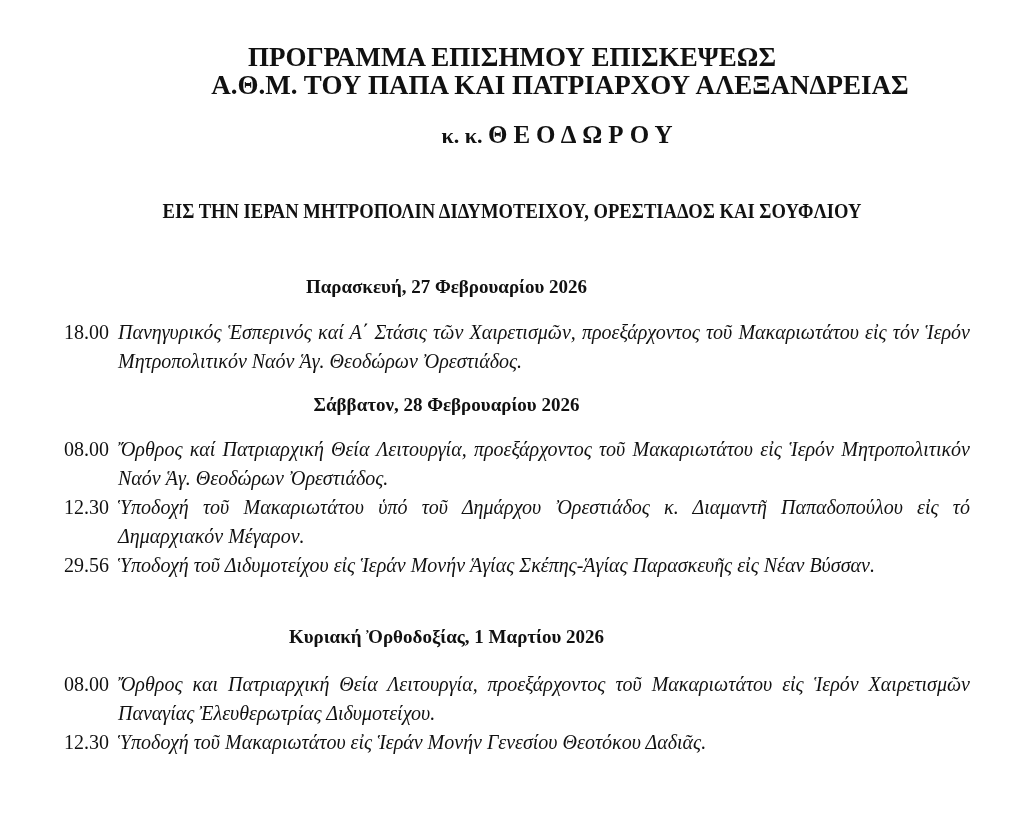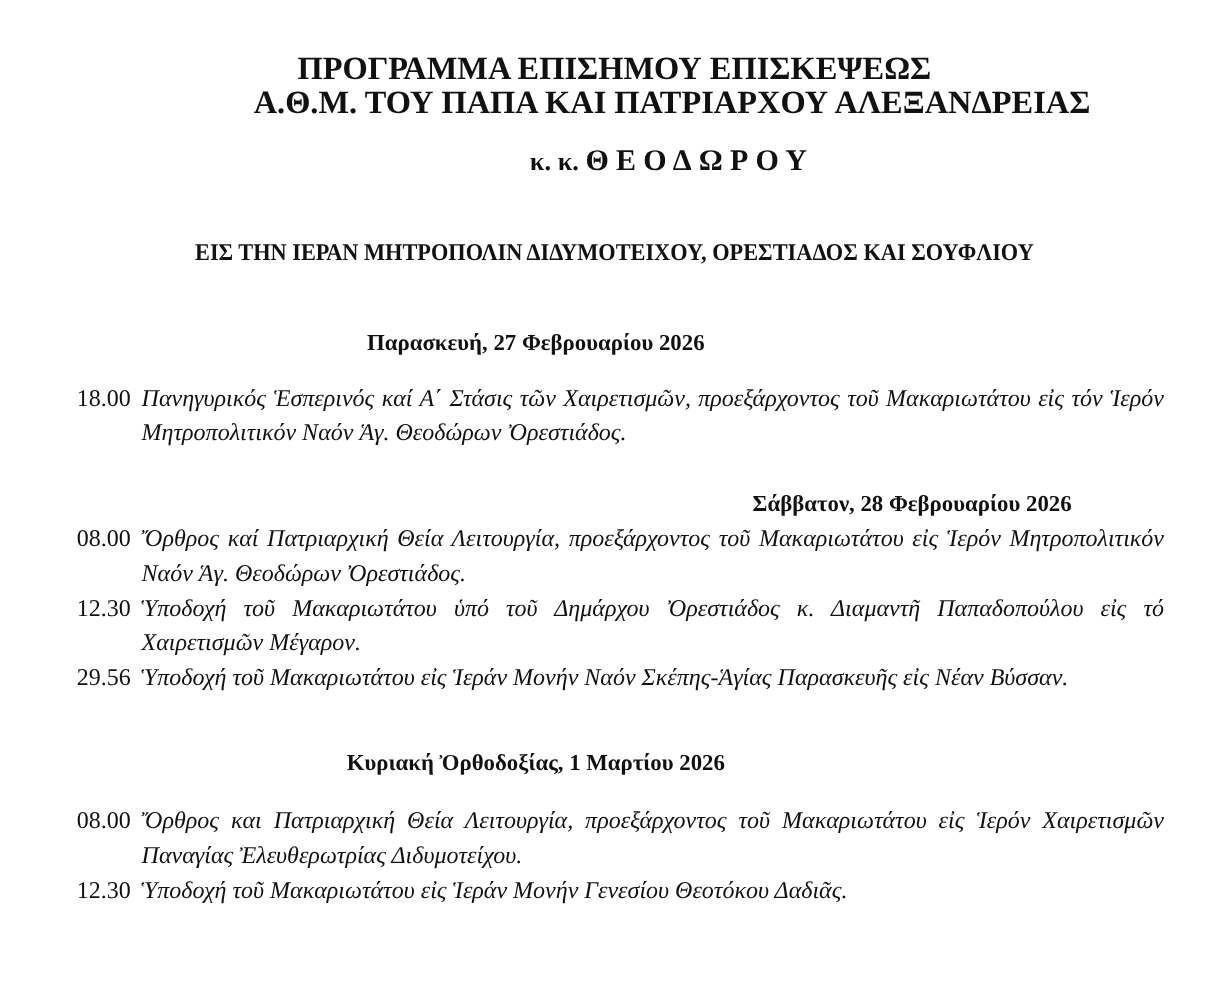--- a/index.html
+++ b/index.html
@@ -31,32 +31,32 @@
 <div class="title-line" id="t2">Α.Θ.Μ. ΤΟΥ ΠΑΠΑ ΚΑΙ ΠΑΤΡΙΑΡΧΟΥ ΑΛΕΞΑΝΔΡΕΙΑΣ</div>
 <div class="title-line" id="name"><span>κ. κ. </span><span class="spaced">ΘΕΟΔΩΡΟΥ</span></div>
 <div class="title-line" id="dest">ΕΙΣ ΤΗΝ ΙΕΡΑΝ ΜΗΤΡΟΠΟΛΙΝ ΔΙΔΥΜΟΤΕΙΧΟΥ, ΟΡΕΣΤΙΑΔΟΣ ΚΑΙ ΣΟΥΦΛΙΟΥ</div>
 
 <div class="day-header" style="top:276px;">Παρασκευή, 27 Φεβρουαρίου 2026</div>
 <div class="entry" style="top:318px;">
   <span class="time">18.00</span>
   <div class="text">Πανηγυρικός Ἑσπερινός καί Α΄ Στάσις τῶν Χαιρετισμῶν, προεξάρχοντος τοῦ Μακαριωτάτου εἰς τόν Ἱερόν Μητροπολιτικόν Ναόν Ἁγ. Θεοδώρων Ὀρεστιάδος.</div>
 </div>
 
-<div class="day-header" style="top:410px;text-align:right;">Σάββατον, 28 Φεβρουαρίου 2026</div>
+<div class="day-header" style="top:394px;">Σάββατον, 28 Φεβρουαρίου 2026</div>
 <div class="entry" style="top:435px;">
   <span class="time">08.00</span>
   <div class="text">Ὄρθρος καί Πατριαρχική Θεία Λειτουργία, προεξάρχοντος τοῦ Μακαριωτάτου εἰς Ἱερόν Μητροπολιτικόν Ναόν Ἁγ. Θεοδώρων Ὀρεστιάδος.</div>
 </div>
 <div class="entry" style="top:493px;">
   <span class="time">12.30</span>
-  <div class="text">Ὑποδοχή τοῦ Μακαριωτάτου ὑπό τοῦ Δημάρχου Ὀρεστιάδος κ. Διαμαντῆ Παπαδοπούλου εἰς τό Χαιρετισμῶν Μέγαρον.</div>
+  <div class="text">Ὑποδοχή τοῦ Μακαριωτάτου ὑπό τοῦ Δημάρχου Ὀρεστιάδος κ. Διαμαντῆ Παπαδοπούλου εἰς τό Δημαρχιακόν Μέγαρον.</div>
 </div>
 <div class="entry" style="top:551px;">
   <span class="time">29.56</span>
-  <div class="text">Ὑποδοχή τοῦ Μακαριωτάτου εἰς Ἱεράν Μονήν Ναόν Σκέπης-Ἁγίας Παρασκευῆς εἰς Νέαν Βύσσαν.</div>
+  <div class="text">Ὑποδοχή τοῦ Διδυμοτείχου εἰς Ἱεράν Μονήν Ἁγίας Σκέπης-Ἁγίας Παρασκευῆς εἰς Νέαν Βύσσαν.</div>
 </div>
 
 <div class="day-header" style="top:626px;">Κυριακή Ὀρθοδοξίας, 1 Μαρτίου 2026</div>
 <div class="entry" style="top:670px;">
   <span class="time">08.00</span>
   <div class="text">Ὄρθρος και Πατριαρχική Θεία Λειτουργία, προεξάρχοντος τοῦ Μακαριωτάτου εἰς Ἱερόν Χαιρετισμῶν Παναγίας Ἐλευθερωτρίας Διδυμοτείχου.</div>
 </div>
 <div class="entry" style="top:728px;">
   <span class="time">12.30</span>
   <div class="text">Ὑποδοχή τοῦ Μακαριωτάτου εἰς Ἱεράν Μονήν Γενεσίου Θεοτόκου Δαδιᾶς.</div>

